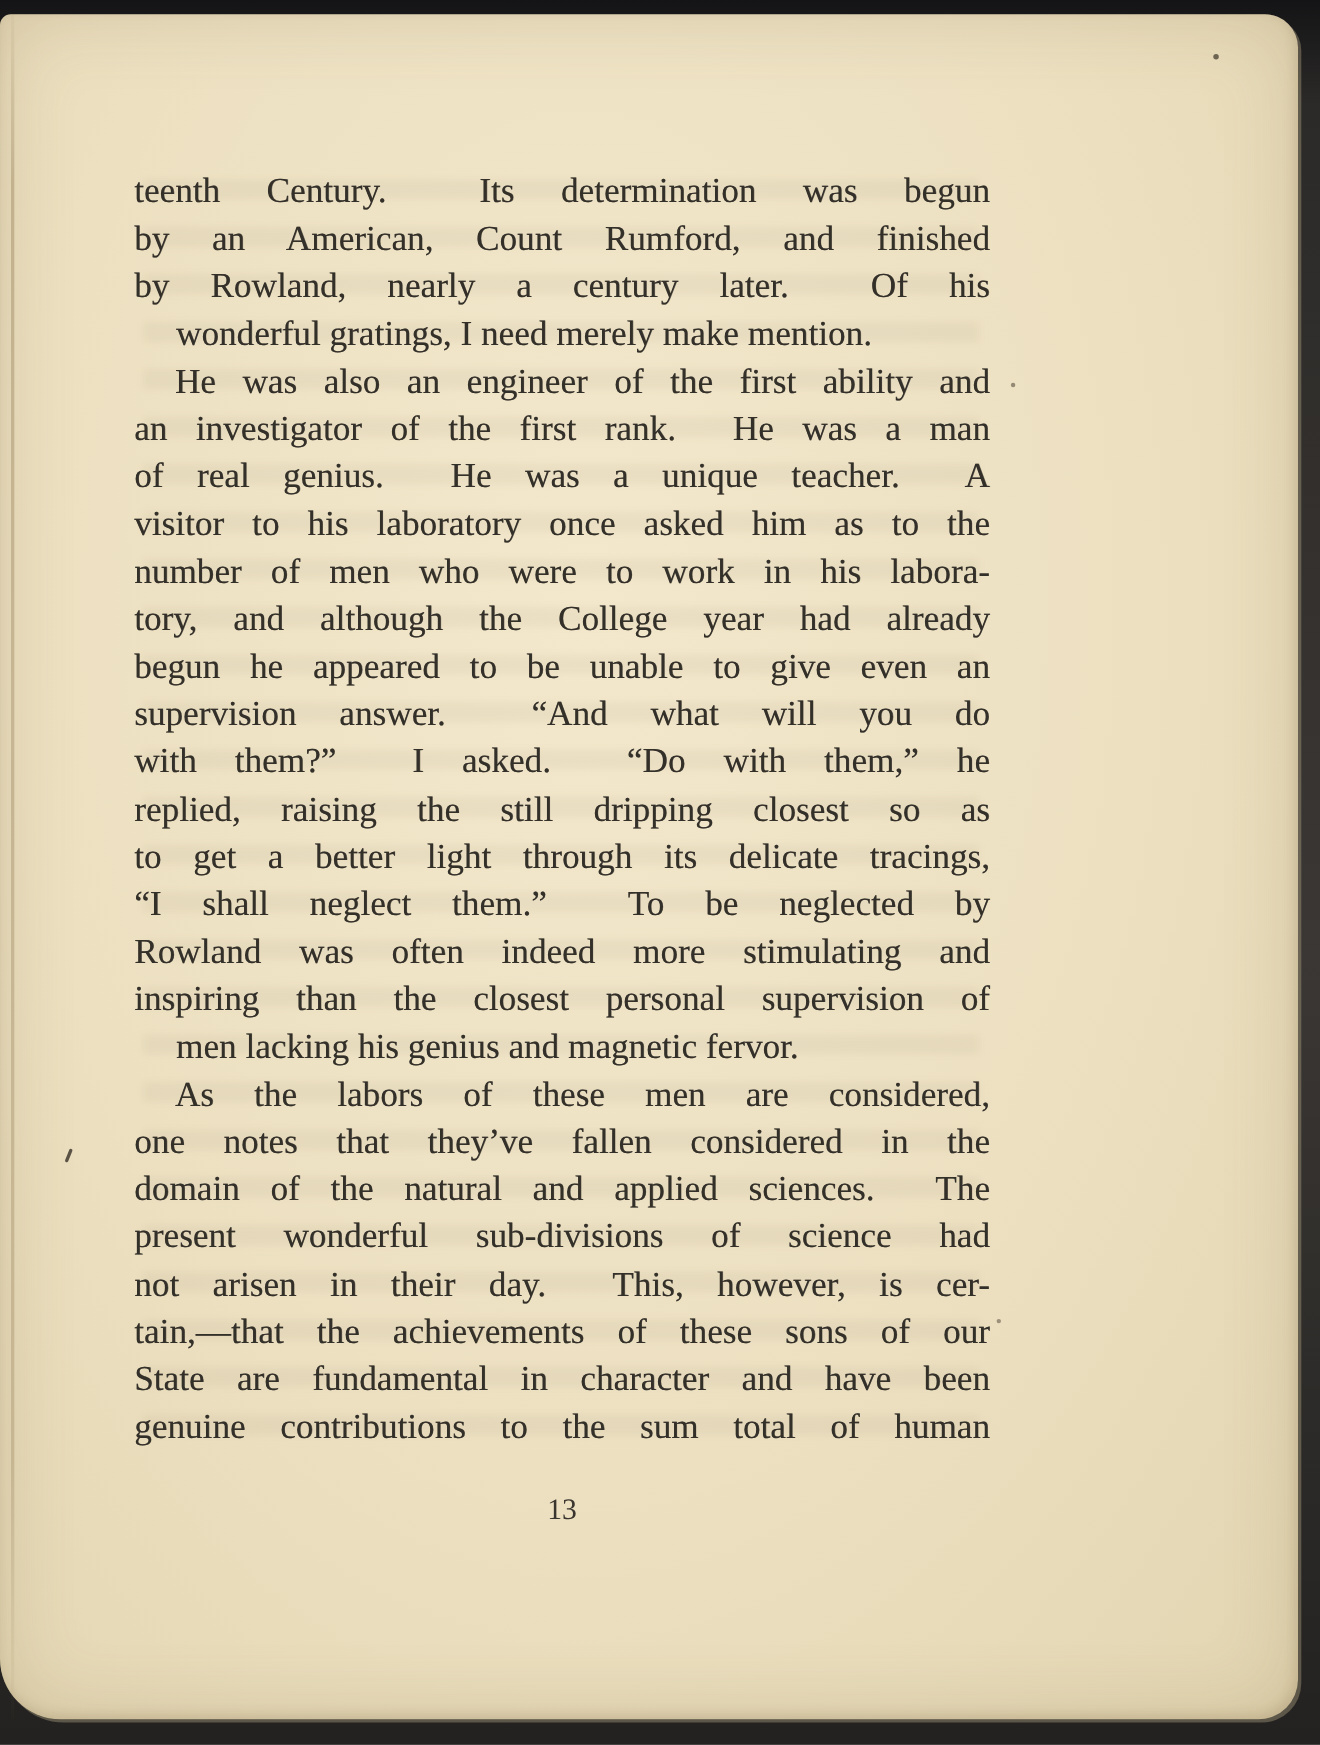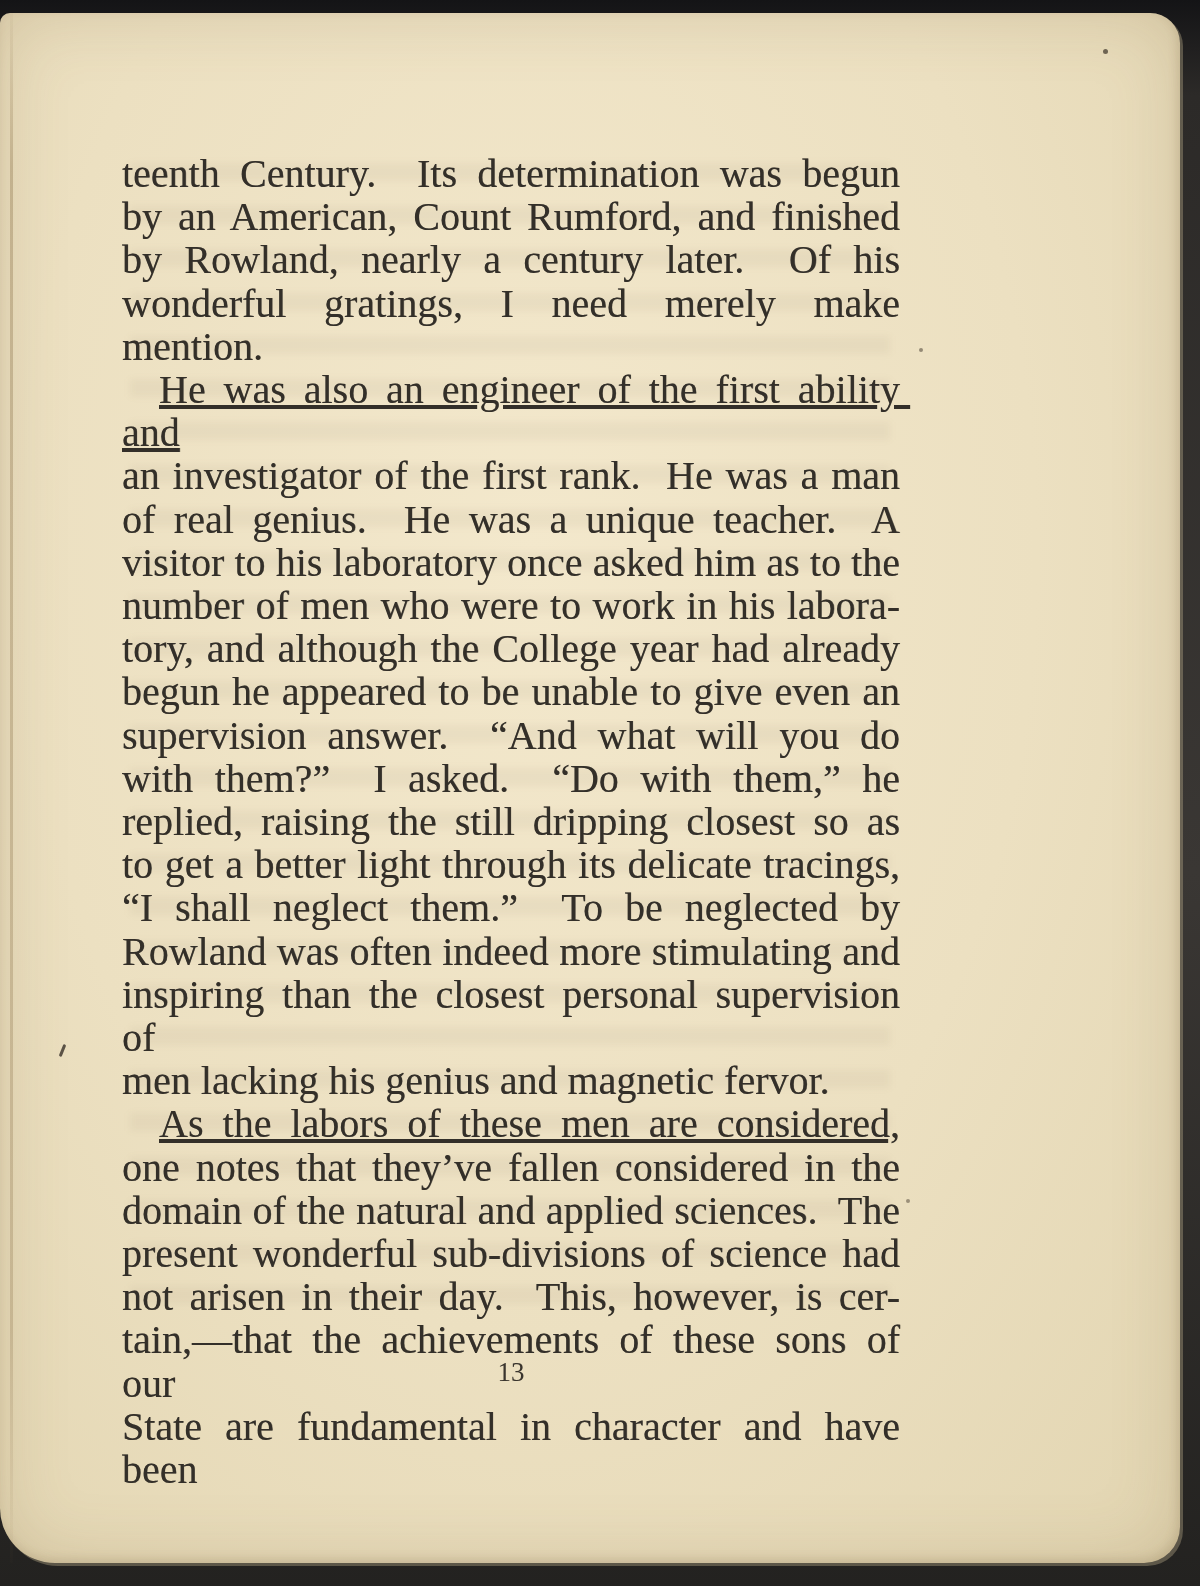--- a/index.html
+++ b/index.html
@@ -57,32 +57,32 @@
       rgba(120, 100, 70, 0.0) 18px, rgba(120, 100, 70, 0.0) 43.2px);
     filter: blur(3px);
     pointer-events: none;
   }
   .textblock {
     position: absolute;
     left: 122px;
     top: 139px;
     width: 778px;
     color: #332f29;
-    font-size: 40px;
+    font-size: 32px;
     line-height: 43.2px;
     text-shadow: 0.3px 0 0 rgba(51, 47, 41, 0.55);
     z-index: 2;
   }
   .line {
     white-space: pre-wrap;
     text-align: justify;
     text-align-last: justify;
   }
-  .line.pstart { text-indent: 37px; text-decoration: underline; }
-  .line.pend { text-align-last: left; }
+  .line.pstart { text-indent: 37px; }
+  .line.pend { text-align-last: left; margin-left: 38px; }
   .pagenum {
     position: absolute;
     left: 122px;
     top: 1312px;
     width: 778px;
     text-align: center;
     color: #3a352e;
     font-size: 27px;
     line-height: 30px;
     z-index: 2;
@@ -133,20 +133,21 @@
       <div class="line">Rowland was often indeed more stimulating and</div>
       <div class="line">inspiring than the closest personal supervision of</div>
       <div class="line pend">men lacking his genius and magnetic fervor.</div>
       <div class="line pstart">As the labors of these men are considered,</div>
       <div class="line">one notes that they’ve fallen considered in the</div>
       <div class="line">domain of the natural and applied sciences.  The</div>
       <div class="line">present wonderful sub-divisions of science had</div>
       <div class="line">not arisen in their day.  This, however, is cer-</div>
       <div class="line">tain,—that the achievements of these sons of our</div>
       <div class="line">State are fundamental in character and have been</div>
+      <div class="line">genuine contributions to the sum total of human</div>
     </div>
     <div class="pagenum">13</div>
     <div class="speck speck-a"></div>
     <div class="speck speck-b"></div>
     <div class="speck speck-c"></div>
     <div class="stray-mark"></div>
   </div>
 </div>
 
 </body></html>

